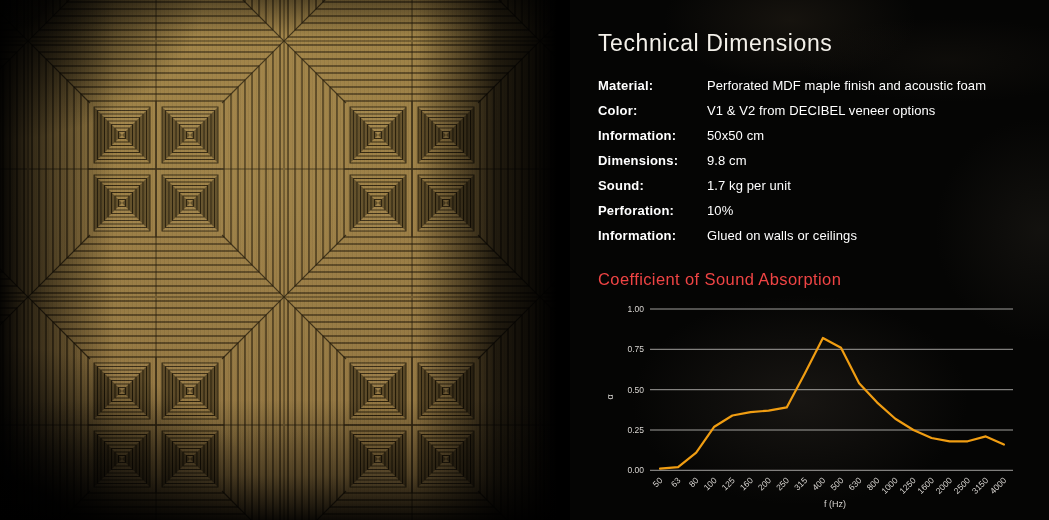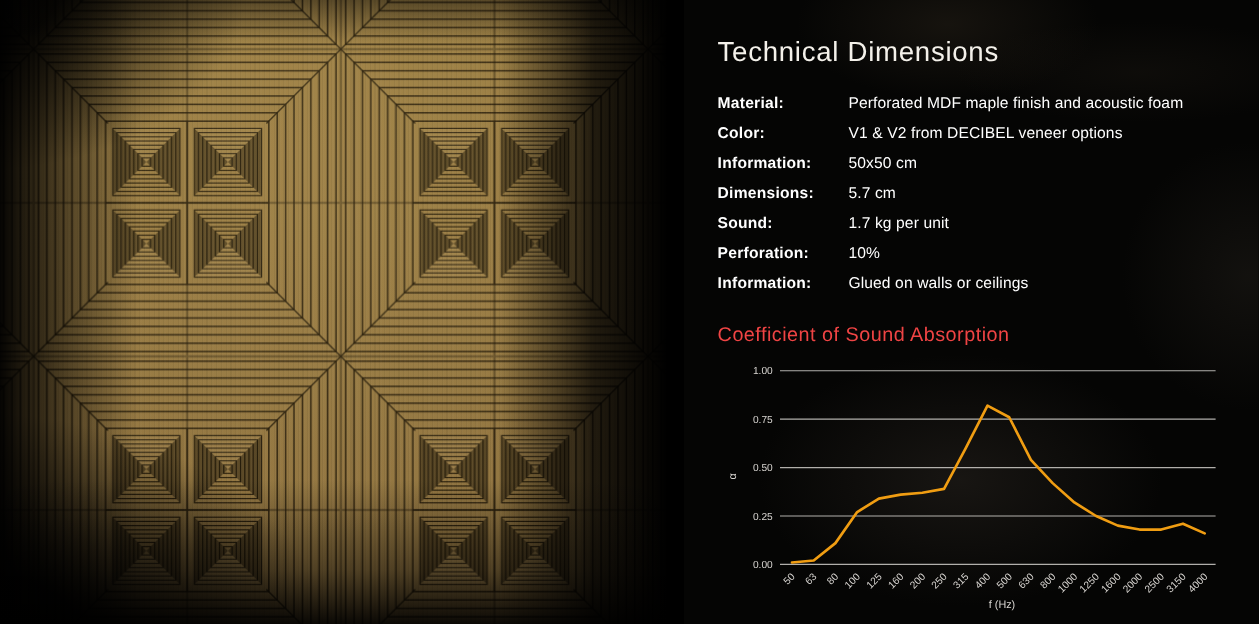--- a/index.html
+++ b/index.html
@@ -125,21 +125,21 @@
     <div class="spec-row">
       <div class="spec-label">Color:</div>
       <div class="spec-value">V1 &amp; V2 from DECIBEL veneer options</div>
     </div>
     <div class="spec-row">
       <div class="spec-label">Information:</div>
       <div class="spec-value">50x50 cm</div>
     </div>
     <div class="spec-row">
       <div class="spec-label">Dimensions:</div>
-      <div class="spec-value">5.7 cm</div>
+      <div class="spec-value">9.8 cm</div>
     </div>
     <div class="spec-row">
       <div class="spec-label">Sound:</div>
       <div class="spec-value">1.7 kg per unit</div>
     </div>
     <div class="spec-row">
       <div class="spec-label">Perforation:</div>
       <div class="spec-value">10%</div>
     </div>
     <div class="spec-row">

